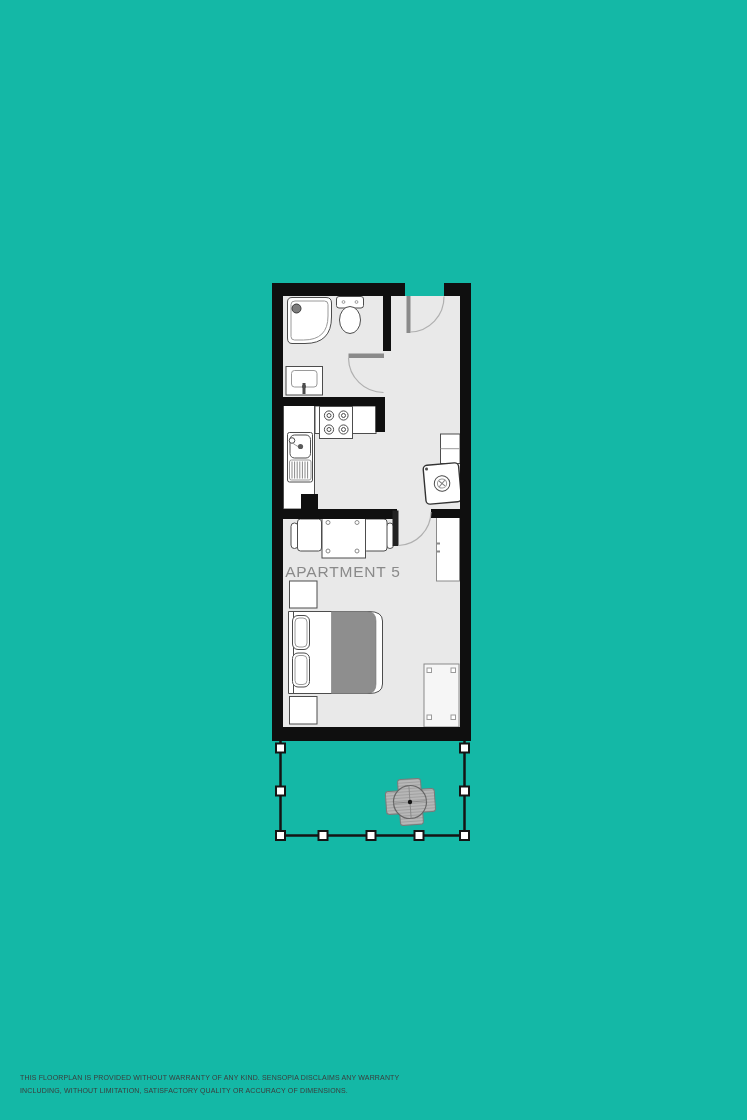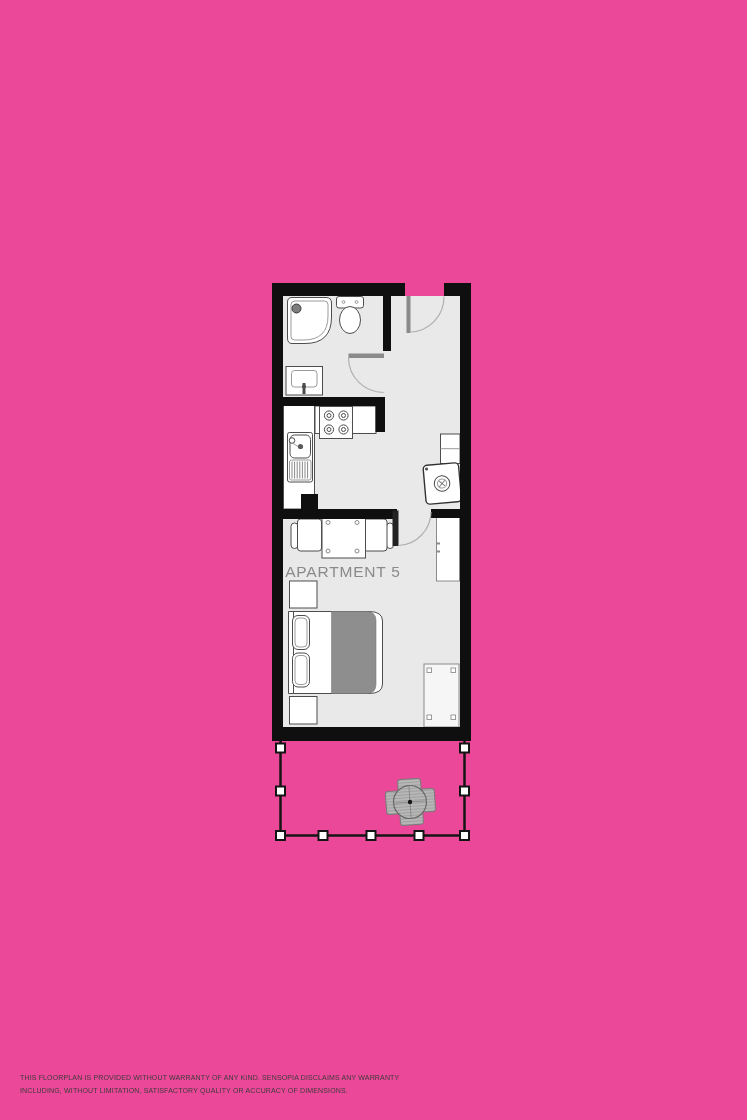--- a/index.html
+++ b/index.html
@@ -1,17 +1,17 @@
 <!DOCTYPE html>
 <html><head>
 <meta charset="utf-8">
 <style>
   html,body{margin:0;padding:0;background:#ffffff;}
   .page{
-    position:relative;width:747px;height:1120px;background:#ec4899;overflow:hidden;
+    position:relative;width:747px;height:1120px;background:#14b8a6;overflow:hidden;
     font-family:"Liberation Sans", sans-serif;
   }
   svg{position:absolute;left:0;top:0;}
   .wall{fill:#0f0f0f;}
   .fix{fill:#ffffff;stroke:#4d4d4d;stroke-width:1;}
   .fixlight{fill:#ffffff;stroke:#8a8a8a;stroke-width:1;}
   .thin{fill:none;stroke:#9a9a9a;stroke-width:1;}
   .arc{fill:none;stroke:#b0b0b0;stroke-width:1.2;}
   .rail{fill:none;stroke:#141414;stroke-width:2.5;}
   .post{fill:#ffffff;stroke:#141414;stroke-width:2;}

